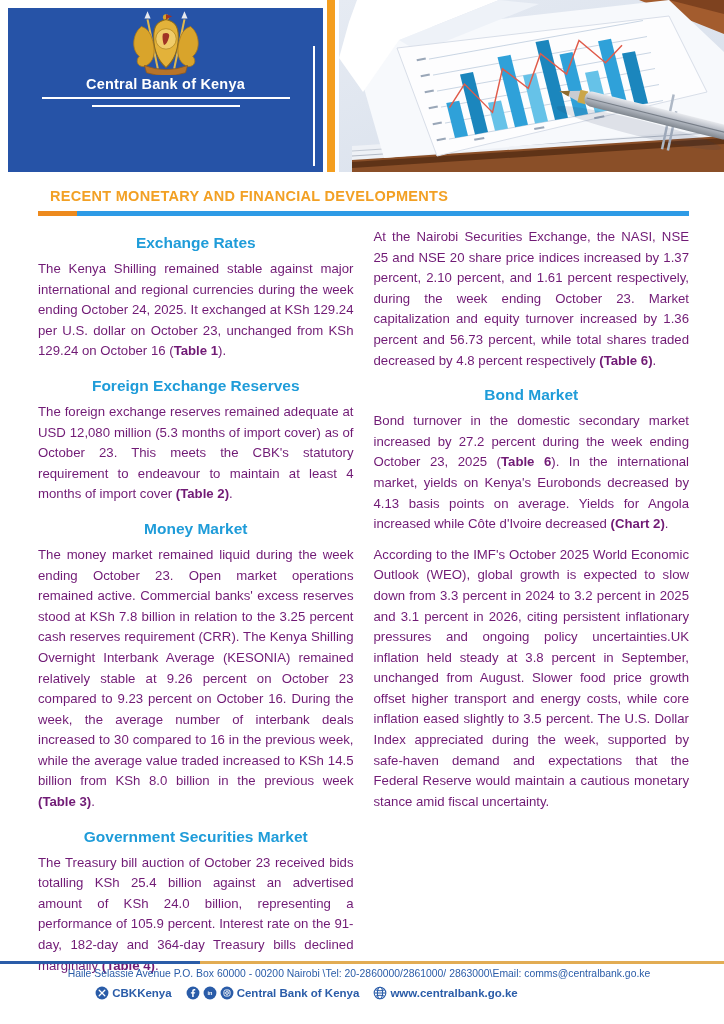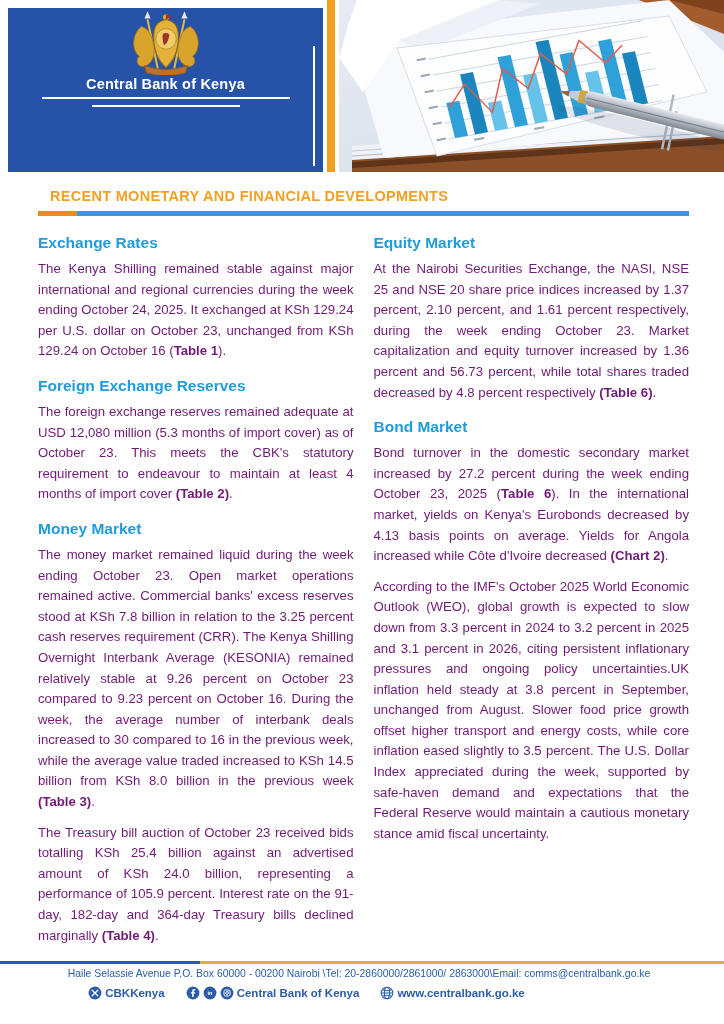--- a/index.html
+++ b/index.html
@@ -30,38 +30,38 @@
     position:absolute;left:38px;top:176px;margin:12px;width:651px;
     font-size:14.5px;font-weight:bold;color:#F2A024;letter-spacing:.3px;
   }
   .rule{position:absolute;left:38px;top:211px;width:651px;height:5px;display:flex;}
   .rule-orange{width:39px;background:#ED8A1E;}
   .rule-blue{flex:1;background:#2E9BE6;}
   
   .columns{position:absolute;left:38px;top:227px;width:651px;display:flex;gap:20px;}
   .col{width:316px;}
   section h3{
-    font-size:15.5px;font-weight:bold;color:#1F9CD9;margin:15px 0 7px;
+    font-size:15.5px;font-weight:bold;color:#1F9CD9;margin:15px 0 7px;text-align:center;
   }
   .col section:first-child h3{margin-top:7px;}
   section p{
     font-size:13.2px;line-height:1.56;color:#701a75;text-align:justify;margin:0 0 10px;
   }
   section p b{font-weight:bold;}
   
   .footer-rule{position:absolute;left:0;top:961px;width:724px;height:3px;display:flex;}
   .fr-blue{width:200px;background:#2A5CA8;}
   .fr-gold{flex:1;background:#E2AC53;}
   .footer-address{
     position:absolute;top:968px;left:0;width:718px;text-align:center;
     font-size:10.4px;color:#2A5CA8;
   }
   .footer-social{
     position:absolute;top:986px;left:0;width:613px;display:flex;justify-content:center;
-    gap:7px;color:#2A5CA8;font-size:11.5px;font-weight:bold;
+    color:#2A5CA8;font-size:11.5px;font-weight:bold;
   }
   .footer-social .icon{display:inline-flex;align-items:center;}
   .footer-social .grp{display:inline-flex;align-items:center;gap:3px;margin-left:14px;}
   .footer-social .grp:first-child{margin-left:0;}
 </style>
 </head>
 <body>
 
 <div class="page">
 
@@ -194,26 +194,26 @@
       </section>
       <section>
         <h3>Foreign Exchange Reserves</h3>
         <p><span>The foreign exchange reserves remained adequate at USD  12,080 million (5.3 months of import cover) as of October 23. This meets the CBK's statutory requirement to endeavour to maintain at least 4 months of import cover </span><b>(Table 2)</b><span>.</span></p>
       </section>
       <section>
         <h3>Money Market</h3>
         <p><span>The money market remained liquid during the week ending October 23. Open market operations remained active. Commercial banks' excess reserves stood at KSh 7.8 billion in relation to the 3.25 percent cash reserves requirement (CRR). The Kenya Shilling Overnight Interbank Average (KESONIA) remained relatively stable at 9.26 percent on October 23 compared to 9.23 percent on October 16. During the week, the average number of interbank deals increased to 30 compared to 16 in the previous week, while the average value traded increased to KSh 14.5 billion from KSh 8.0 billion in the previous week  </span><b>(Table 3)</b><span>.</span></p>
       </section>
       <section>
+        <h3>Government Securities Market</h3>
         <p><span>The Treasury bill auction of October 23 received bids totalling KSh 25.4 billion against an advertised amount of KSh 24.0 billion, representing a performance of 105.9 percent. Interest rate on the 91-day, 182-day and 364-day Treasury bills declined marginally </span><b>(Table 4)</b><span>.</span></p>
       </section>
     </div>
     <div class="col">
       <section>
-        <h3>Equity Market</h3>
         <p><span>At the Nairobi Securities Exchange, the NASI, NSE 25 and NSE 20 share price indices increased by 1.37 percent, 2.10 percent, and 1.61 percent respectively, during the week ending October 23. Market capitalization and equity turnover increased by 1.36 percent and 56.73 percent, while total shares traded decreased by 4.8 percent respectively </span><b>(Table 6)</b><span>.</span></p>
       </section>
       <section>
         <h3>Bond Market</h3>
         <p><span>Bond turnover in the domestic secondary market increased by 27.2 percent during the week ending October 23, 2025 (</span><b>Table 6</b><span>). In the international market, yields on Kenya's Eurobonds decreased by 4.13  basis points on average. Yields for Angola increased while  Côte d'Ivoire decreased </span><b>(Chart 2)</b><span>.</span></p>
       </section>
       <section>
         <p><span>According to the IMF's October 2025 World Economic Outlook (WEO), global growth is expected to slow down from 3.3 percent in 2024 to 3.2 percent in 2025 and 3.1 percent in 2026, citing persistent inflationary pressures and ongoing policy uncertainties.UK inflation held steady at 3.8 percent in September, unchanged from August. Slower food price growth offset higher transport and energy costs, while core inflation eased slightly to 3.5 percent. The U.S. Dollar Index appreciated during the week, supported by safe-haven demand and expectations that the Federal Reserve would maintain a cautious monetary stance amid fiscal uncertainty.</span></p>
       </section>
     </div>

